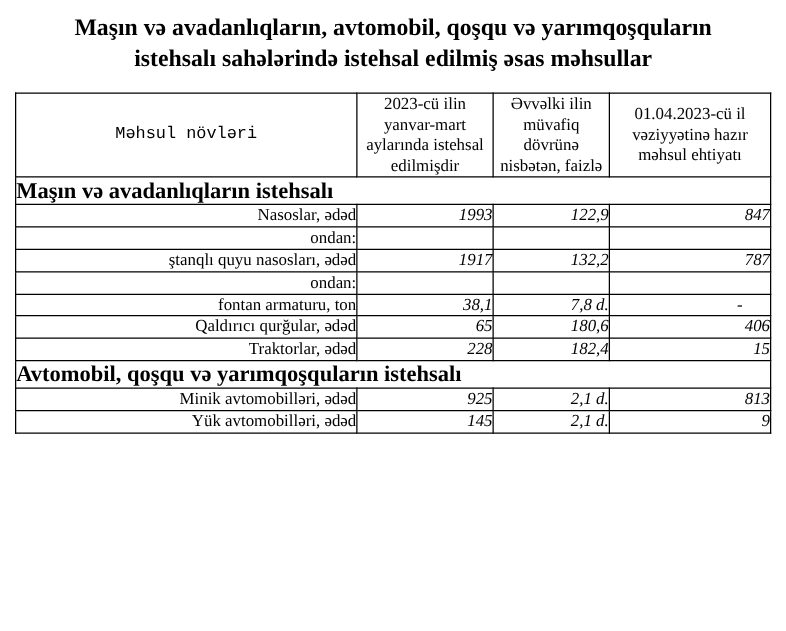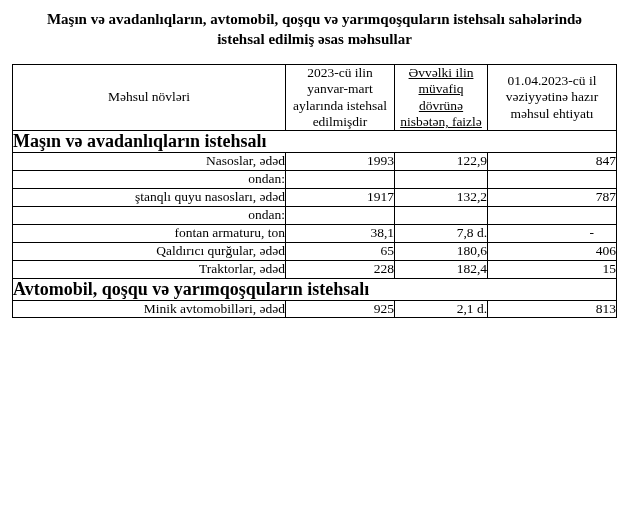--- a/index.html
+++ b/index.html
@@ -19,21 +19,21 @@
     height: 505px;
     box-sizing: border-box;
     padding: 0;
     position: relative;
   }
   .doc-title {
     width: 560px;
     margin: 10px auto 0 auto;
     text-align: center;
     font-weight: bold;
-    font-size: 15px;
+    font-size: 19px;
     line-height: 1.32;
     font-family: "Liberation Serif", serif;
   }
   table.data-table {
     width: 600px;
     margin: 14px auto 0 auto;
     border-collapse: collapse;
     table-layout: fixed;
     font-size: 13.5px;
   }
@@ -44,27 +44,27 @@
     vertical-align: middle;
   }
   thead th {
     font-weight: normal;
     text-align: center;
     padding: 5px 4px;
     line-height: 1.22;
   }
   th.col-name {
     width: 272px;
+    font-family: Liberation Mono, monospace;
   }
   th.col-v1 {
     width: 108px;
   }
   th.col-v2 {
     width: 92px;
-    text-decoration: underline;
   }
   th.col-v3 {
     width: 128px;
   }
   .section-row td {
     font-weight: bold;
     padding: 4px 6px 4px 8px;
     text-align: left;
     font-size: 18px;
   }
@@ -73,20 +73,21 @@
     padding: 2px 4px 2px 8px;
     line-height: 1.25;
   }
   td.label.indent {
     padding-left: 30px;
   }
   td.num {
     text-align: right;
     padding: 2px 10px 2px 4px;
     line-height: 1.25;
+    font-style: italic;
   }
   td.num.center-dash {
     text-align: right;
     padding-right: 22px;
   }
 </style>
 </head>
 <body>
 
 <div class="page">
@@ -150,16 +151,22 @@
         </tr>
         <tr class="section-row">
           <td colspan="4">Avtomobil, qoşqu və yarımqoşquların istehsalı</td>
         </tr>
         <tr>
           <td class="label">Minik avtomobilləri, ədəd</td>
           <td class="num">925</td>
           <td class="num">2,1 d.</td>
           <td class="num">813</td>
         </tr>
+        <tr>
+          <td class="label">Yük avtomobilləri, ədəd</td>
+          <td class="num">145</td>
+          <td class="num">2,1 d.</td>
+          <td class="num">9</td>
+        </tr>
       </tbody>
   </table>
 
 </div>
 
 </body></html>

